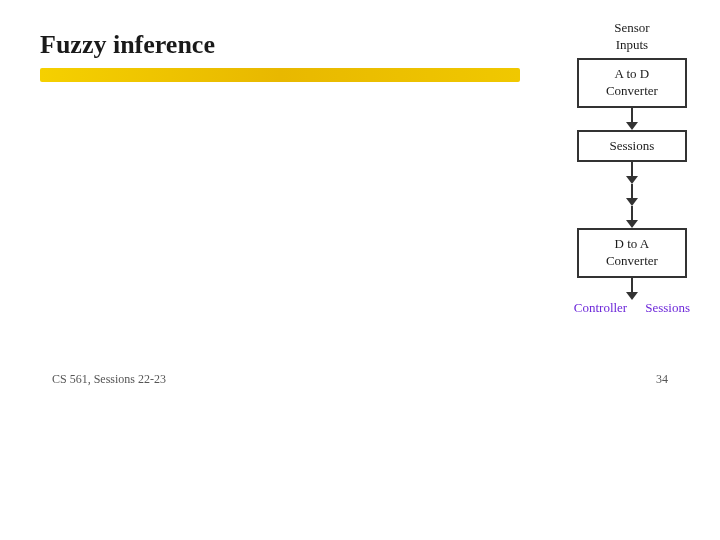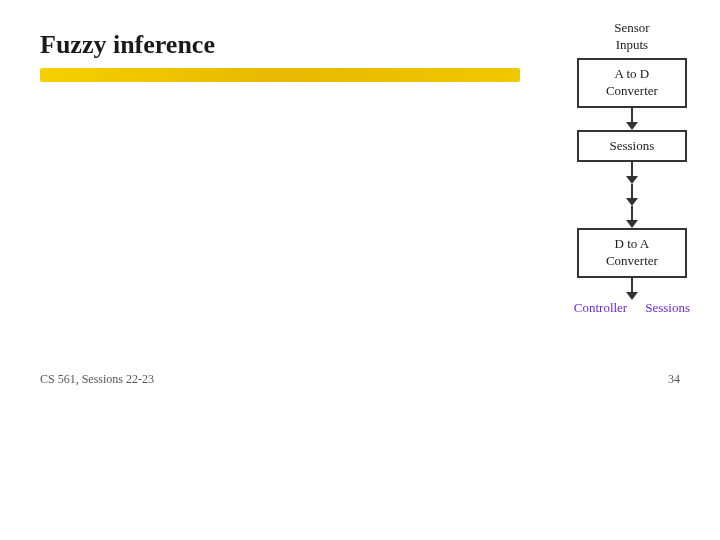--- a/index.html
+++ b/index.html
@@ -105,21 +105,21 @@
     }
 
     .footer {
       position: absolute;
       bottom: 14px;
       left: 0;
       right: 0;
       display: flex;
       justify-content: space-between;
       align-items: center;
-      padding: 0 40px;
+      padding: 0 52px;
     }
 
     .footer-text {
       font-size: 12px;
       color: #555;
     }
   </style>
 </head>
 <body>
 

